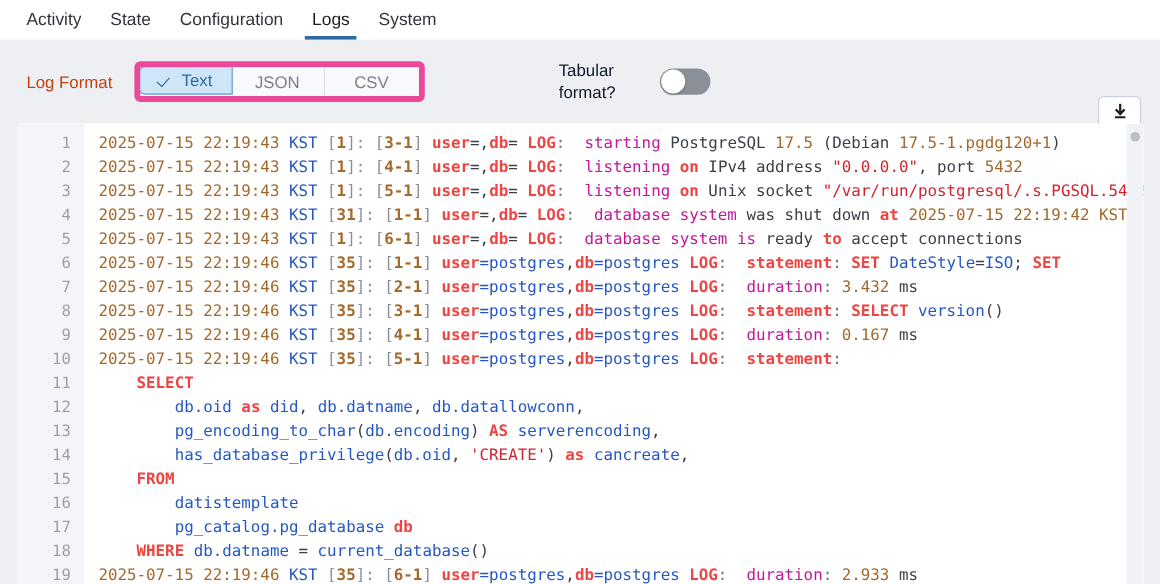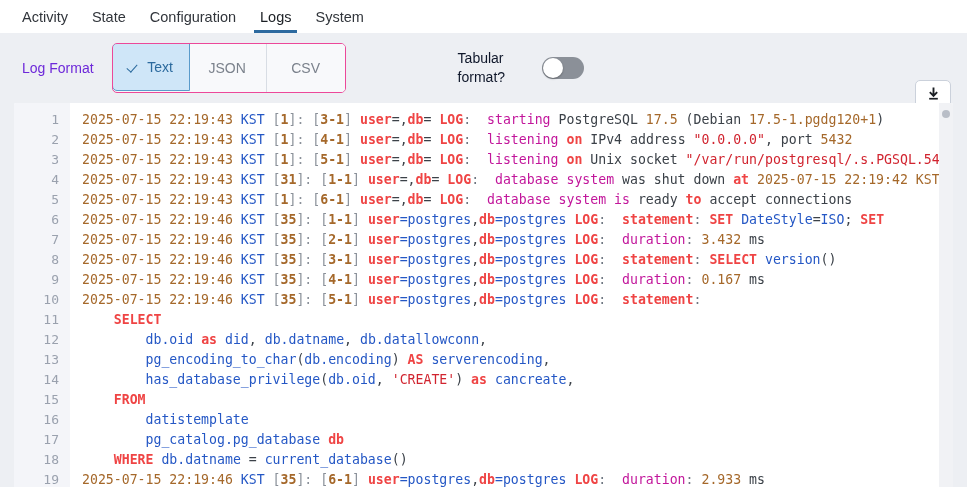--- a/index.html
+++ b/index.html
@@ -52,31 +52,31 @@
     height: 70px;
     flex: 0 0 auto;
     display: flex;
     align-items: center;
     padding: 0 16px 0 22px;
     box-sizing: border-box;
     position: relative;
   }
   .tb-label {
     font-size: 14px;
-    color: #6d28d9;
+    color: #c2410c;
     margin-right: 18px;
     white-space: nowrap;
   }
   .segmented {
     display: flex;
     border-radius: 5px;
     overflow: hidden;
-    border: 1px solid #ec4899;
+    border: 5px solid #ec4899;
     background: #f8f9fb;
-    height: 50px;
+    height: 34px;
     box-sizing: border-box;
   }
   .seg {
     display: flex;
     align-items: center;
     justify-content: center;
     gap: 7px;
     min-width: 78px;
     padding: 0 14px;
     font-size: 14px;

